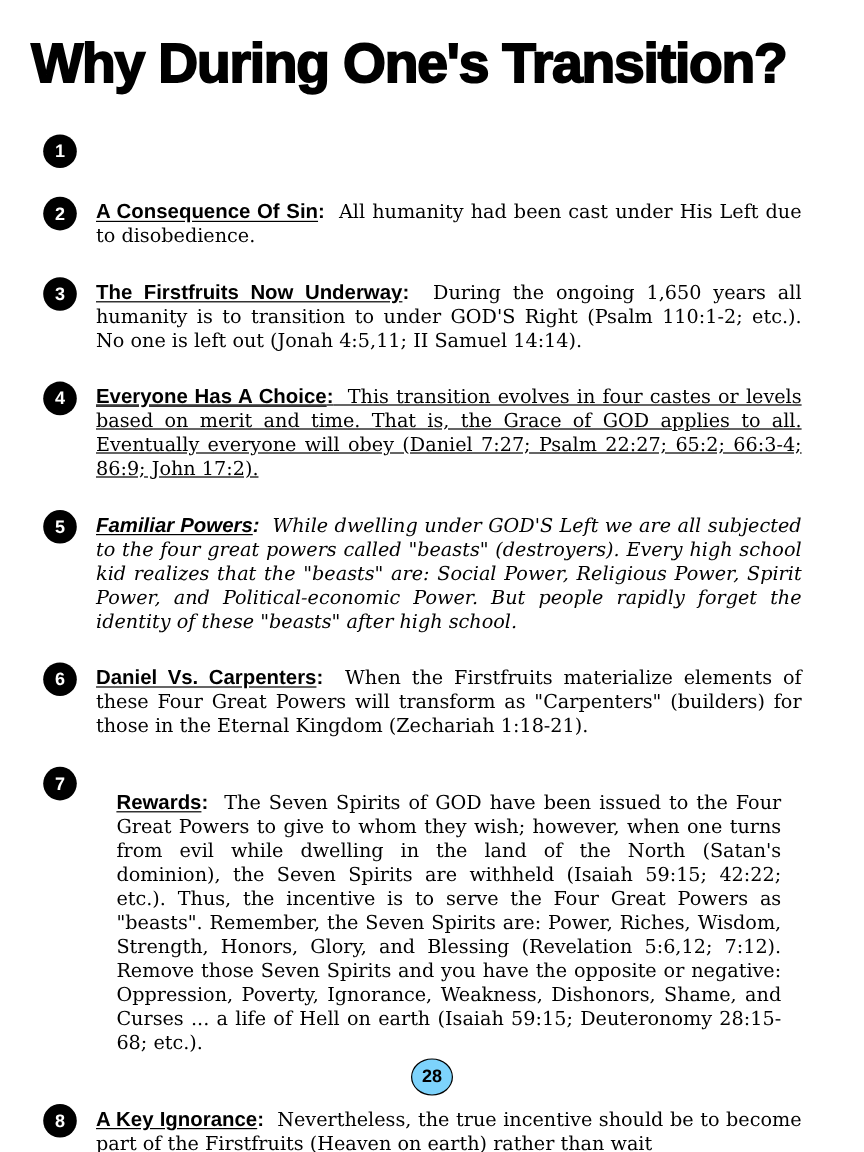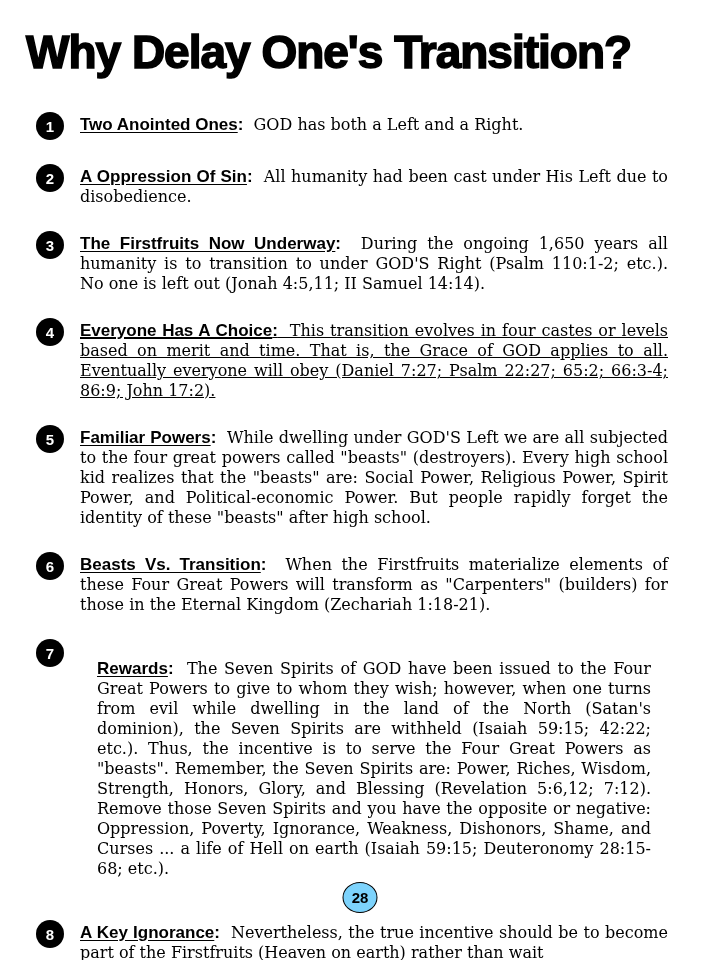--- a/index.html
+++ b/index.html
@@ -84,62 +84,59 @@
     font-family: Liberation Sans, sans-serif;
     font-weight: bold;
     font-size: 15px;
     background: #7dd3fc;
   }
 </style>
 </head>
 <body>
 
 <div class="page">
-  <h1 class="title">Why Delay One's Transition?</h1>
+  <h1 class="title">Why During One's Transition?</h1>
 
   <ol class="items">
   <li class="item">
     <span class="badge">1</span>
-    <p class="text" style="margin:0;">
-      <span class="heading">Two Anointed Ones</span><span class="hsep">:</span><span>&nbsp; GOD has both a Left and a Right.</span>
-    </p>
   </li>
 
   <li class="item">
     <span class="badge">2</span>
     <p class="text" style="margin:0;">
-      <span class="heading">A Oppression Of Sin</span><span class="hsep">:</span><span>&nbsp; All humanity had been cast under His Left due to disobedience.</span>
+      <span class="heading">A Consequence Of Sin</span><span class="hsep">:</span><span>&nbsp; All humanity had been cast under His Left due to disobedience.</span>
     </p>
   </li>
 
   <li class="item">
     <span class="badge">3</span>
     <p class="text" style="margin:0;">
       <span class="heading">The Firstfruits Now Underway</span><span class="hsep">:</span><span>&nbsp; During the ongoing 1,650 years all humanity is to transition to under GOD'S Right (Psalm 110:1-2; etc.).  No one is left out (Jonah 4:5,11; II Samuel 14:14).</span>
     </p>
   </li>
 
   <li class="item">
     <span class="badge">4</span>
     <p class="text" style="margin:0;text-decoration:underline;">
       <span class="heading">Everyone Has A Choice</span><span class="hsep">:</span><span>&nbsp; This transition evolves in four castes or levels based on merit and time.  That is, the Grace of GOD applies to all.  Eventually everyone will obey (Daniel 7:27; Psalm 22:27; 65:2; 66:3-4; 86:9; John 17:2).</span>
     </p>
   </li>
 
   <li class="item">
     <span class="badge">5</span>
-    <p class="text" style="margin:0;">
+    <p class="text" style="margin:0;font-style:italic;">
       <span class="heading">Familiar Powers</span><span class="hsep">:</span><span>&nbsp; While dwelling under GOD'S Left we are all subjected to the four great powers called "beasts" (destroyers).  Every high school kid realizes that the "beasts" are:  Social Power, Religious Power, Spirit Power, and Political-economic Power.  But people rapidly forget the identity of these "beasts" after high school.</span>
     </p>
   </li>
 
   <li class="item">
     <span class="badge">6</span>
     <p class="text" style="margin:0;">
-      <span class="heading">Beasts Vs. Transition</span><span class="hsep">:</span><span>&nbsp; When the Firstfruits materialize elements of these Four Great Powers will transform as "Carpenters" (builders) for those in the Eternal Kingdom (Zechariah 1:18-21).</span>
+      <span class="heading">Daniel Vs. Carpenters</span><span class="hsep">:</span><span>&nbsp; When the Firstfruits materialize elements of these Four Great Powers will transform as "Carpenters" (builders) for those in the Eternal Kingdom (Zechariah 1:18-21).</span>
     </p>
   </li>
 
   <li class="item">
     <span class="badge">7</span>
     <p class="text" style="margin:17px;">
       <span class="heading">Rewards</span><span class="hsep">:</span><span>&nbsp; The Seven Spirits of GOD have been issued to the Four Great Powers to give to whom they wish; however, when one turns from evil while dwelling in the land of the North (Satan's dominion), the Seven Spirits are withheld (Isaiah 59:15; 42:22; etc.).  Thus, the incentive is to serve the Four Great Powers as "beasts".  Remember, the Seven Spirits are:  Power, Riches, Wisdom, Strength, Honors, Glory, and Blessing (Revelation 5:6,12; 7:12).  Remove those Seven Spirits and you have the opposite or negative:  Oppression, Poverty, Ignorance, Weakness, Dishonors, Shame, and Curses ... a life of Hell on earth (Isaiah 59:15; Deuteronomy 28:15-68; etc.).</span>
     </p>
   </li>
 

